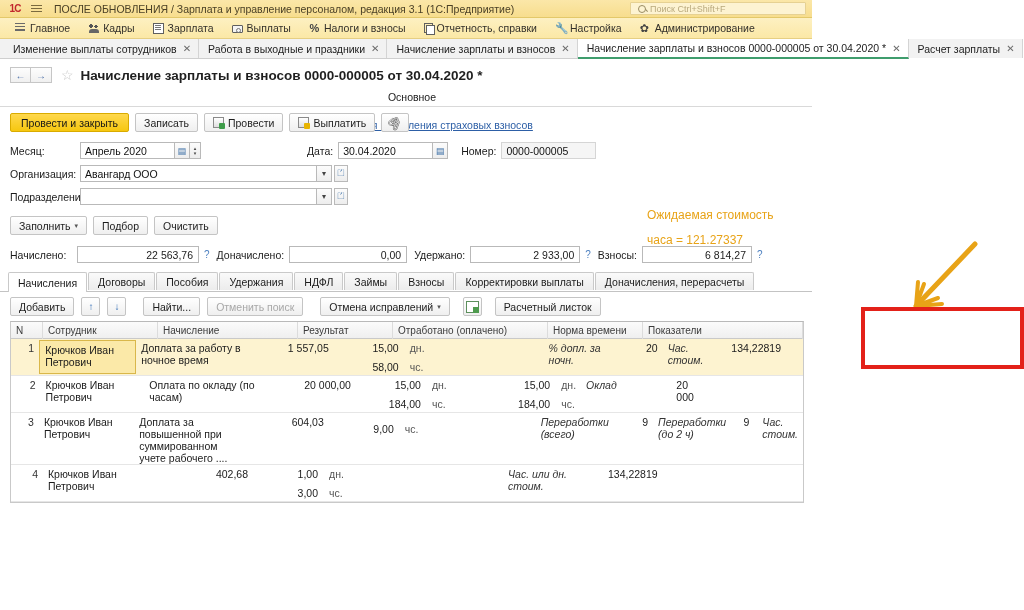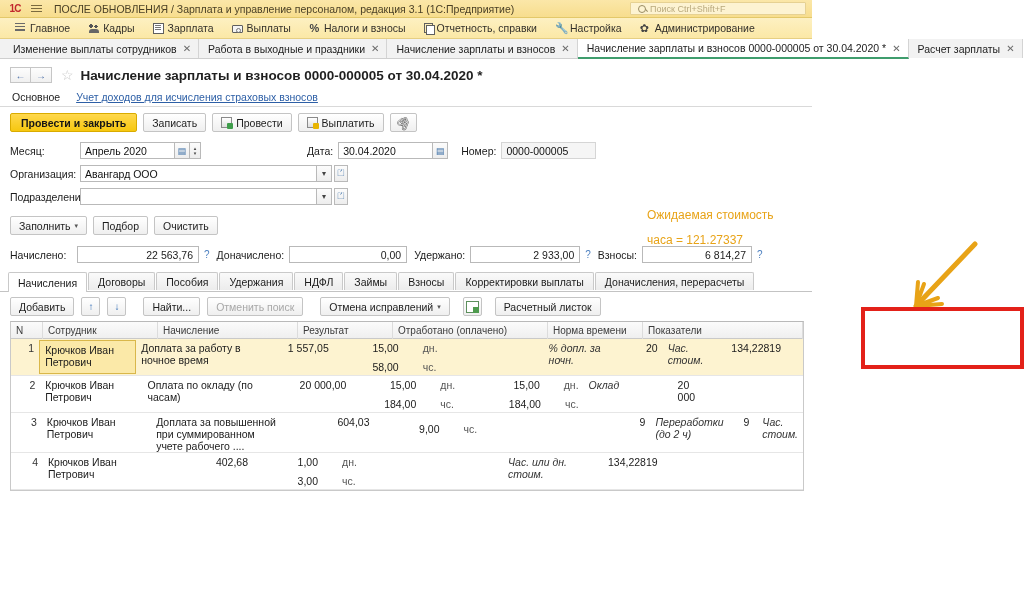--- a/index.html
+++ b/index.html
@@ -140,35 +140,36 @@
   .doctitle {
     margin-left: 7px; font-size: 13.5px; font-weight: bold; color: #1f1f1f;
   }
 
   
   .subnav {
     display: flex; align-items: center; gap: 16px;
     padding: 4px 0 4px 12px;
     border-bottom: 1px solid #d9d9d9;
     height: 20px;
+    flex-direction: column;
   }
   .subnav .cur { font-size: 10.5px; color: #1b1b1b; }
   .subnav .lnk { font-size: 10.5px; color: #2d5fa6; text-decoration: underline; }
 
   
   .cmdbar { display: flex; align-items: center; gap: 6px; padding: 6px 0 4px 10px; }
   .btn {
     border: 1px solid #c4c4c4; background: linear-gradient(#ffffff,#efefef);
     height: 19px; border-radius: 2px;
     display: flex; align-items: center; gap: 4px;
     padding: 0 8px; font-size: 10.5px; color: #1d1d1d; white-space: nowrap;
   }
   .btn.primary {
     background: linear-gradient(#ffd84d,#f6c70f);
-    border: 1px solid #d9ab00; font-weight: bold; color: #151515;
+    border: 1px solid #d9ab00; font-weight: normal; color: #151515;
     padding: 8px 10px;
   }
   .btn .gi {
     width: 11px; height: 11px; border: 1px solid #8a8a8a;
     background: linear-gradient(#fff,#dfdfdf); position: relative; flex: 0 0 auto;
   }
   .btn .gi.green::after {
     content:''; position:absolute; right:-2px; bottom:-2px; width:6px;height:6px;
     background:#3f9d4b; border-radius:1px;
   }
@@ -266,21 +267,21 @@
     display: flex; min-height: 37px; border-bottom: 1px solid #e6e6e6;
     font-size: 10.5px; position: relative;
   }
   .row.sel { background: #fdf3d0; }
   .cell { padding: 3px 5px 0 5px; display: flex; flex-direction: column; }
   .cell.num { align-items: flex-end; }
   .cell.idx { align-items: flex-end; color: #333; }
   .cell.italic { font-style: italic; color: #333; }
   .subline { margin-top: 7px; }
   .unit { color: #555; }
-  .pairrow { display: flex; gap: 16px; }
+  .pairrow { display: flex; gap: 3px; }
   .empcell-sel {
     background: #fbe9a8; border: 1px solid #d9b74a; margin: 1px 0 1px 0;
   }
 
   
   .annot {
     position: absolute; left: 647px; top: 203px;
     font-size: 12px; color: #e8a317; line-height: 25px;
     font-family: "Liberation Sans", sans-serif;
     white-space: pre-line;
@@ -561,20 +562,21 @@
         <div class="pairrow">
             <span style="width:60px;text-align:right"></span>
             <span class="unit" style="padding-left:8px"></span>
           </div>
         <div class="pairrow subline">
             <span style="width:60px;text-align:right">9,00</span>
             <span class="unit" style="padding-left:8px">чс.</span>
           </div>
       </div>
       <div class="cell" style="width:95px"></div>
+      <div class="cell italic" style="width:100px">Переработки (всего)</div>
       <div class="cell num" style="width:40px">9</div>
       <div class="cell italic" style="width:75px">Переработки (до 2 ч)</div>
       <div class="cell num" style="width:30px">9</div>
       <div class="cell italic" style="flex:1;padding-left:8px">Час. стоим.</div>
     </div>
 
     <div class="row">
       <div class="cell idx" style="width:32px">4</div>
       <div class="cell" style="width:115px">Крючков Иван Петрович</div>
       <div class="cell num" style="width:95px">402,68</div>

